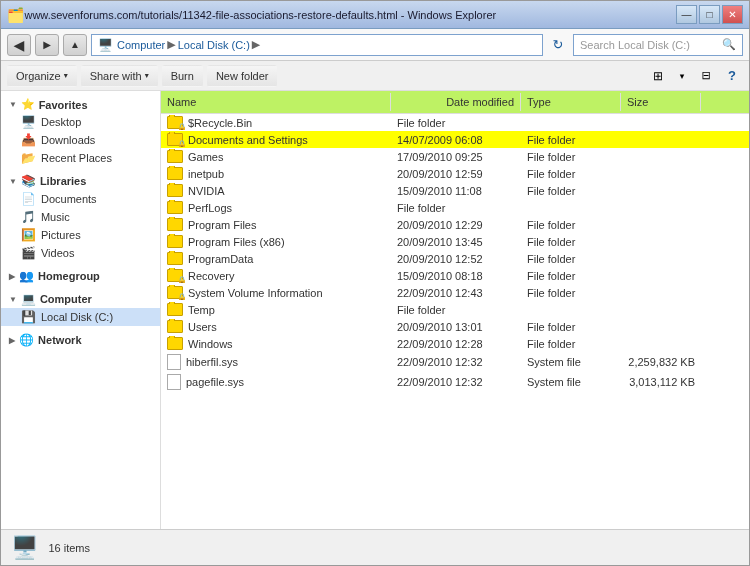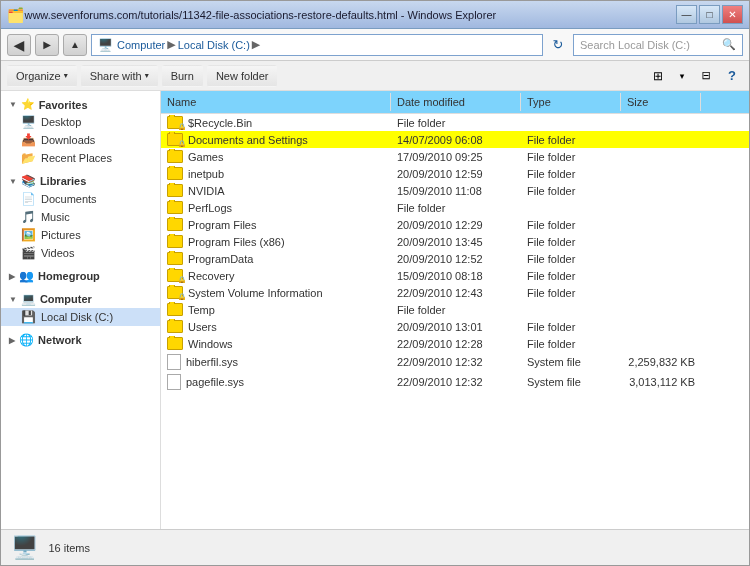--- a/index.html
+++ b/index.html
@@ -39,24 +39,24 @@
     
     .sidebar { width: 160px; background: white; border-right: 1px solid #ddd; overflow-y: auto; padding: 4px 0; }
     .sidebar-section { margin-bottom: 4px; }
     .sidebar-section-header { padding: 3px 8px 2px 8px; color: #333; font-size: 11px; font-weight: bold; display: flex; align-items: center; gap: 4px; cursor: pointer; }
     .sidebar-section-header .expand-icon { font-size: 8px; color: #666; }
     .sidebar-item { padding: 2px 8px 2px 20px; font-size: 11px; color: #333; cursor: pointer; display: flex; align-items: center; gap: 5px; white-space: nowrap; }
     .sidebar-item.active { background: #cce0f8; }
 
     
     .content { flex: 1; background: white; overflow-y: auto; display: flex; flex-direction: column; }
-    .column-headers { display: flex; padding: 2px 0; border-bottom: 1px solid #ddd; background: #7dd3fc; }
+    .column-headers { display: flex; padding: 2px 0; border-bottom: 1px solid #ddd; background: #bef264; }
     .col-header { padding: 3px 6px; font-size: 11px; color: #333; cursor: pointer; font-weight: normal; user-select: none; border-right: 1px solid #ddd; }
     .col-name { width: 230px; }
-    .col-date { width: 130px; }
+    .col-date { width: 130px; text-align: right; }
     .col-type { width: 100px; }
     .col-size { width: 80px; }
 
     .file-list { flex: 1; }
     .file-row { display: flex; align-items: center; padding: 1px 0; cursor: pointer; }
     .file-row.highlighted { background: #ffff00; }
     .file-name { width: 230px; padding: 1px 6px; font-size: 11px; color: #333; display: flex; align-items: center; gap: 5px; overflow: hidden; white-space: nowrap; }
     .file-date { width: 130px; padding: 1px 6px; font-size: 11px; color: #333; }
     .file-type { width: 100px; padding: 1px 6px; font-size: 11px; color: #333; }
     .file-size { width: 80px; padding: 1px 6px; font-size: 11px; color: #333; text-align: right; }

